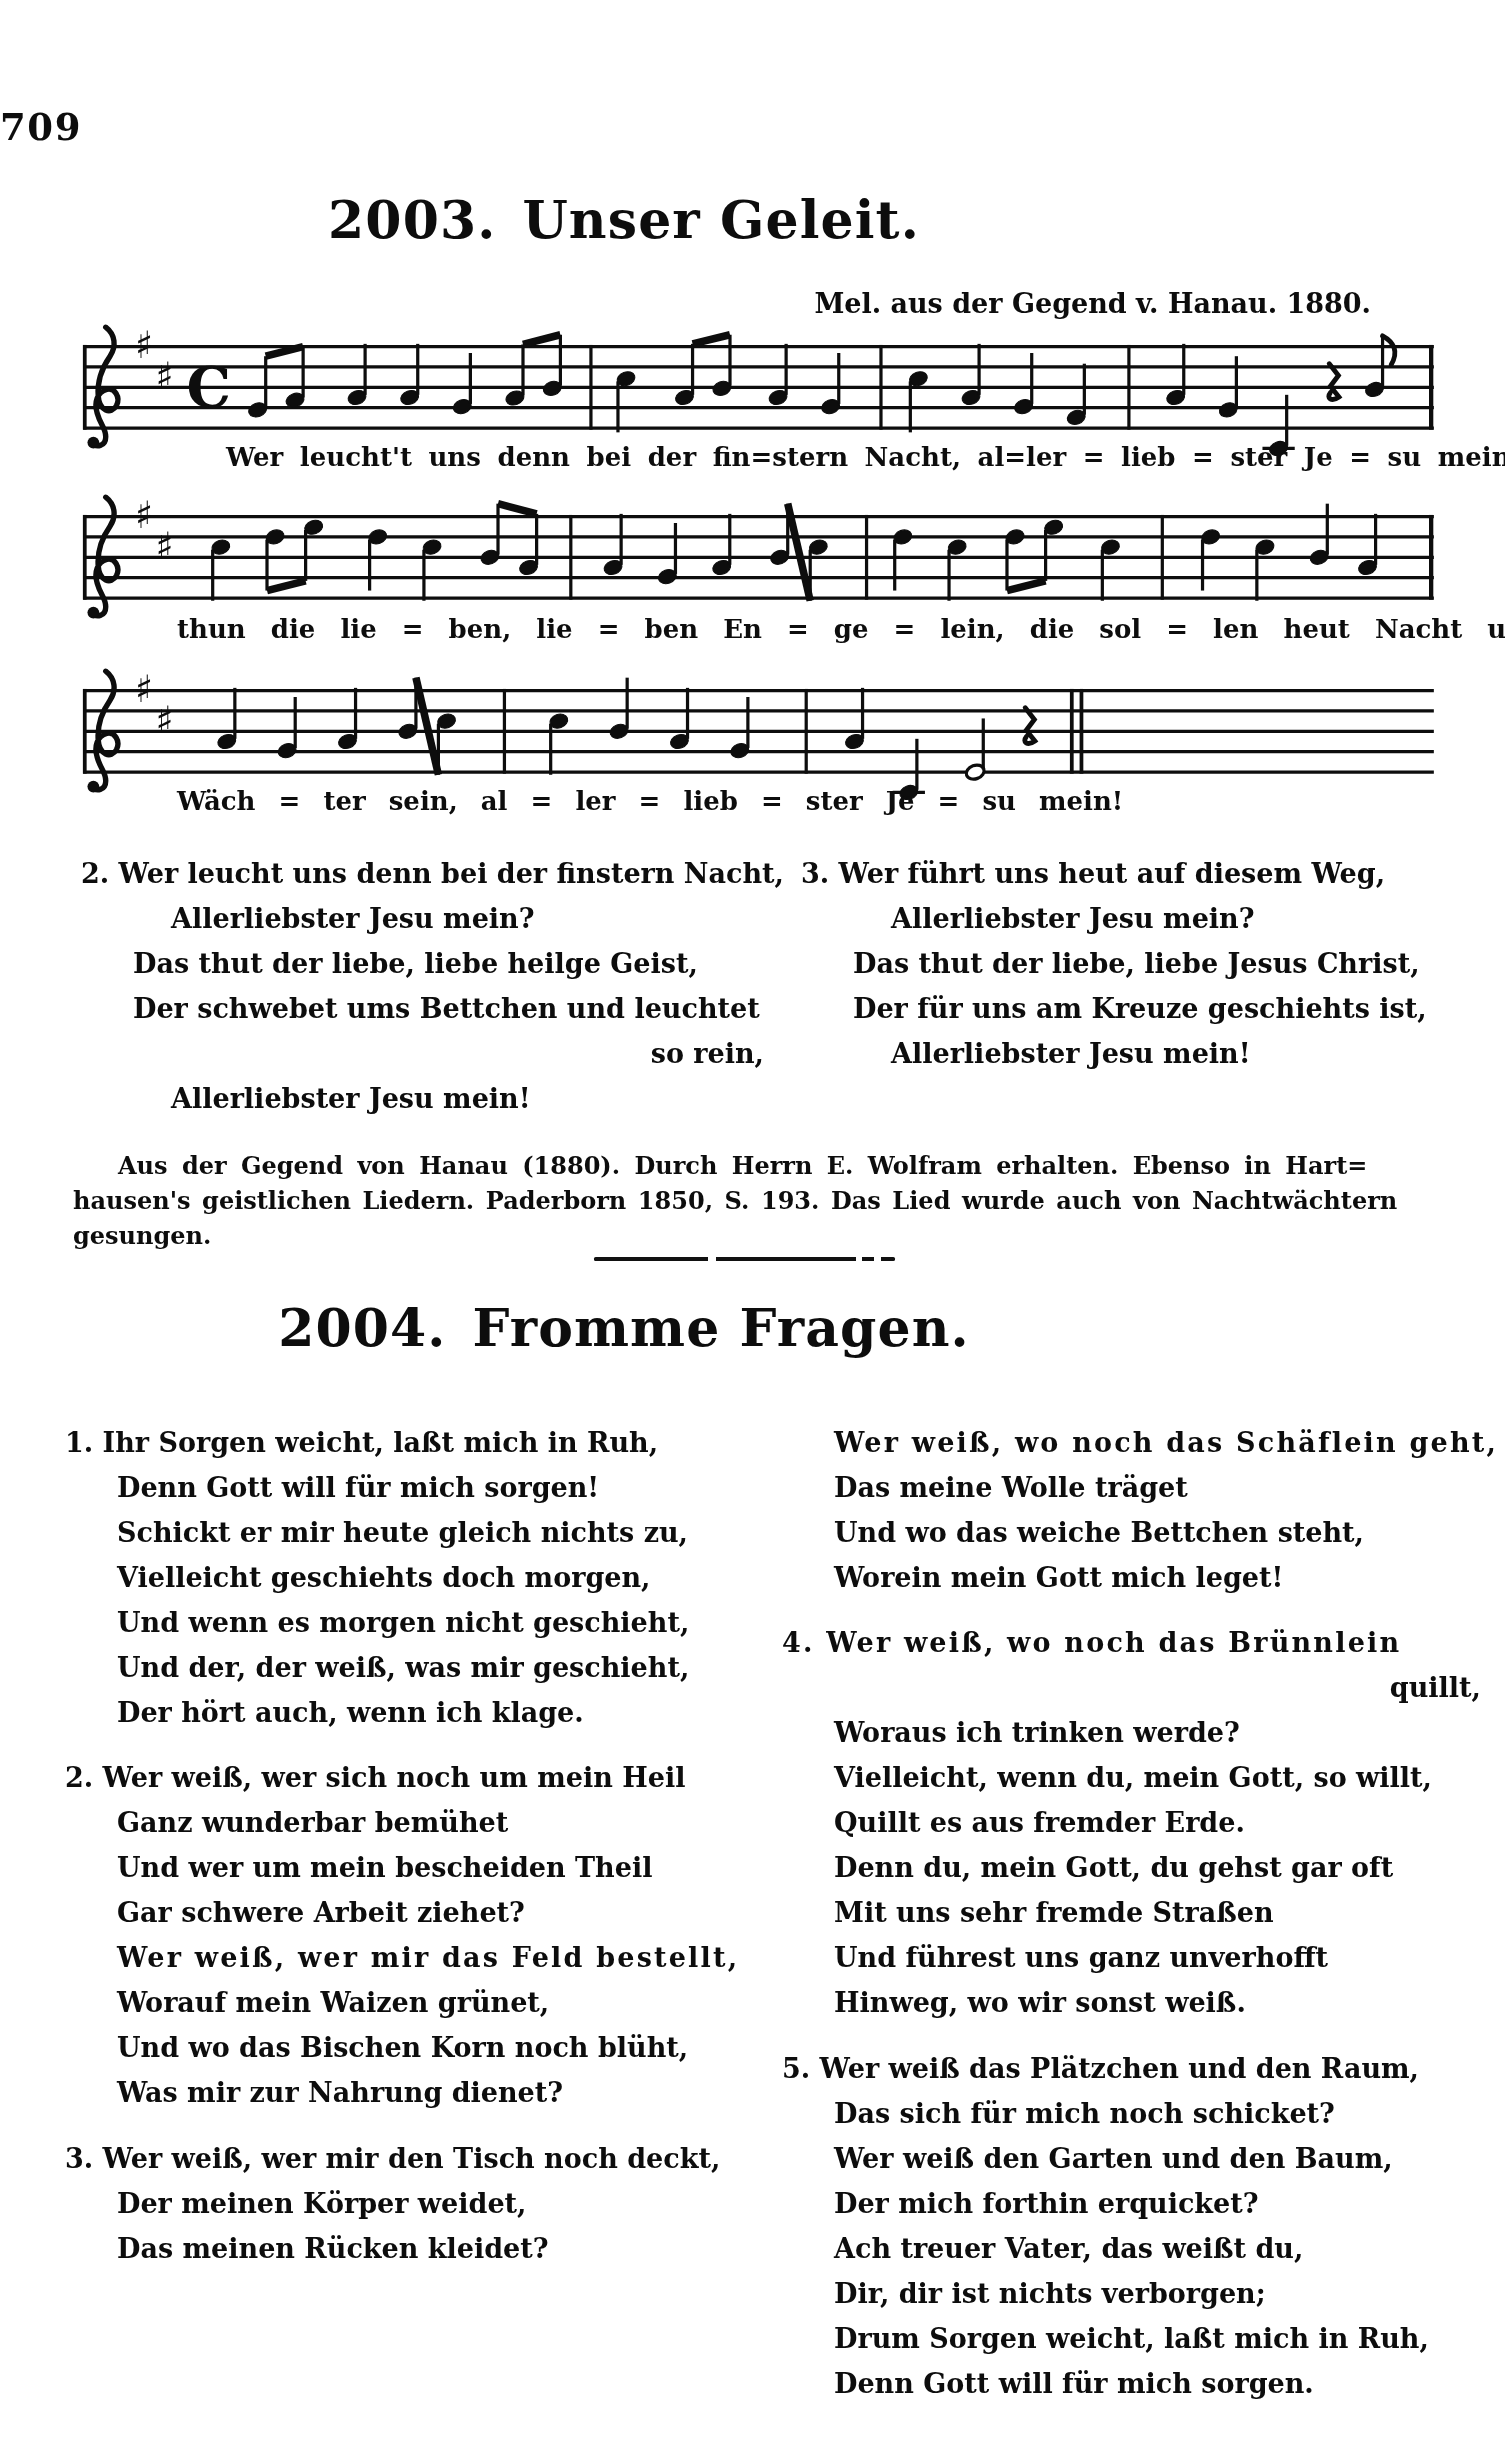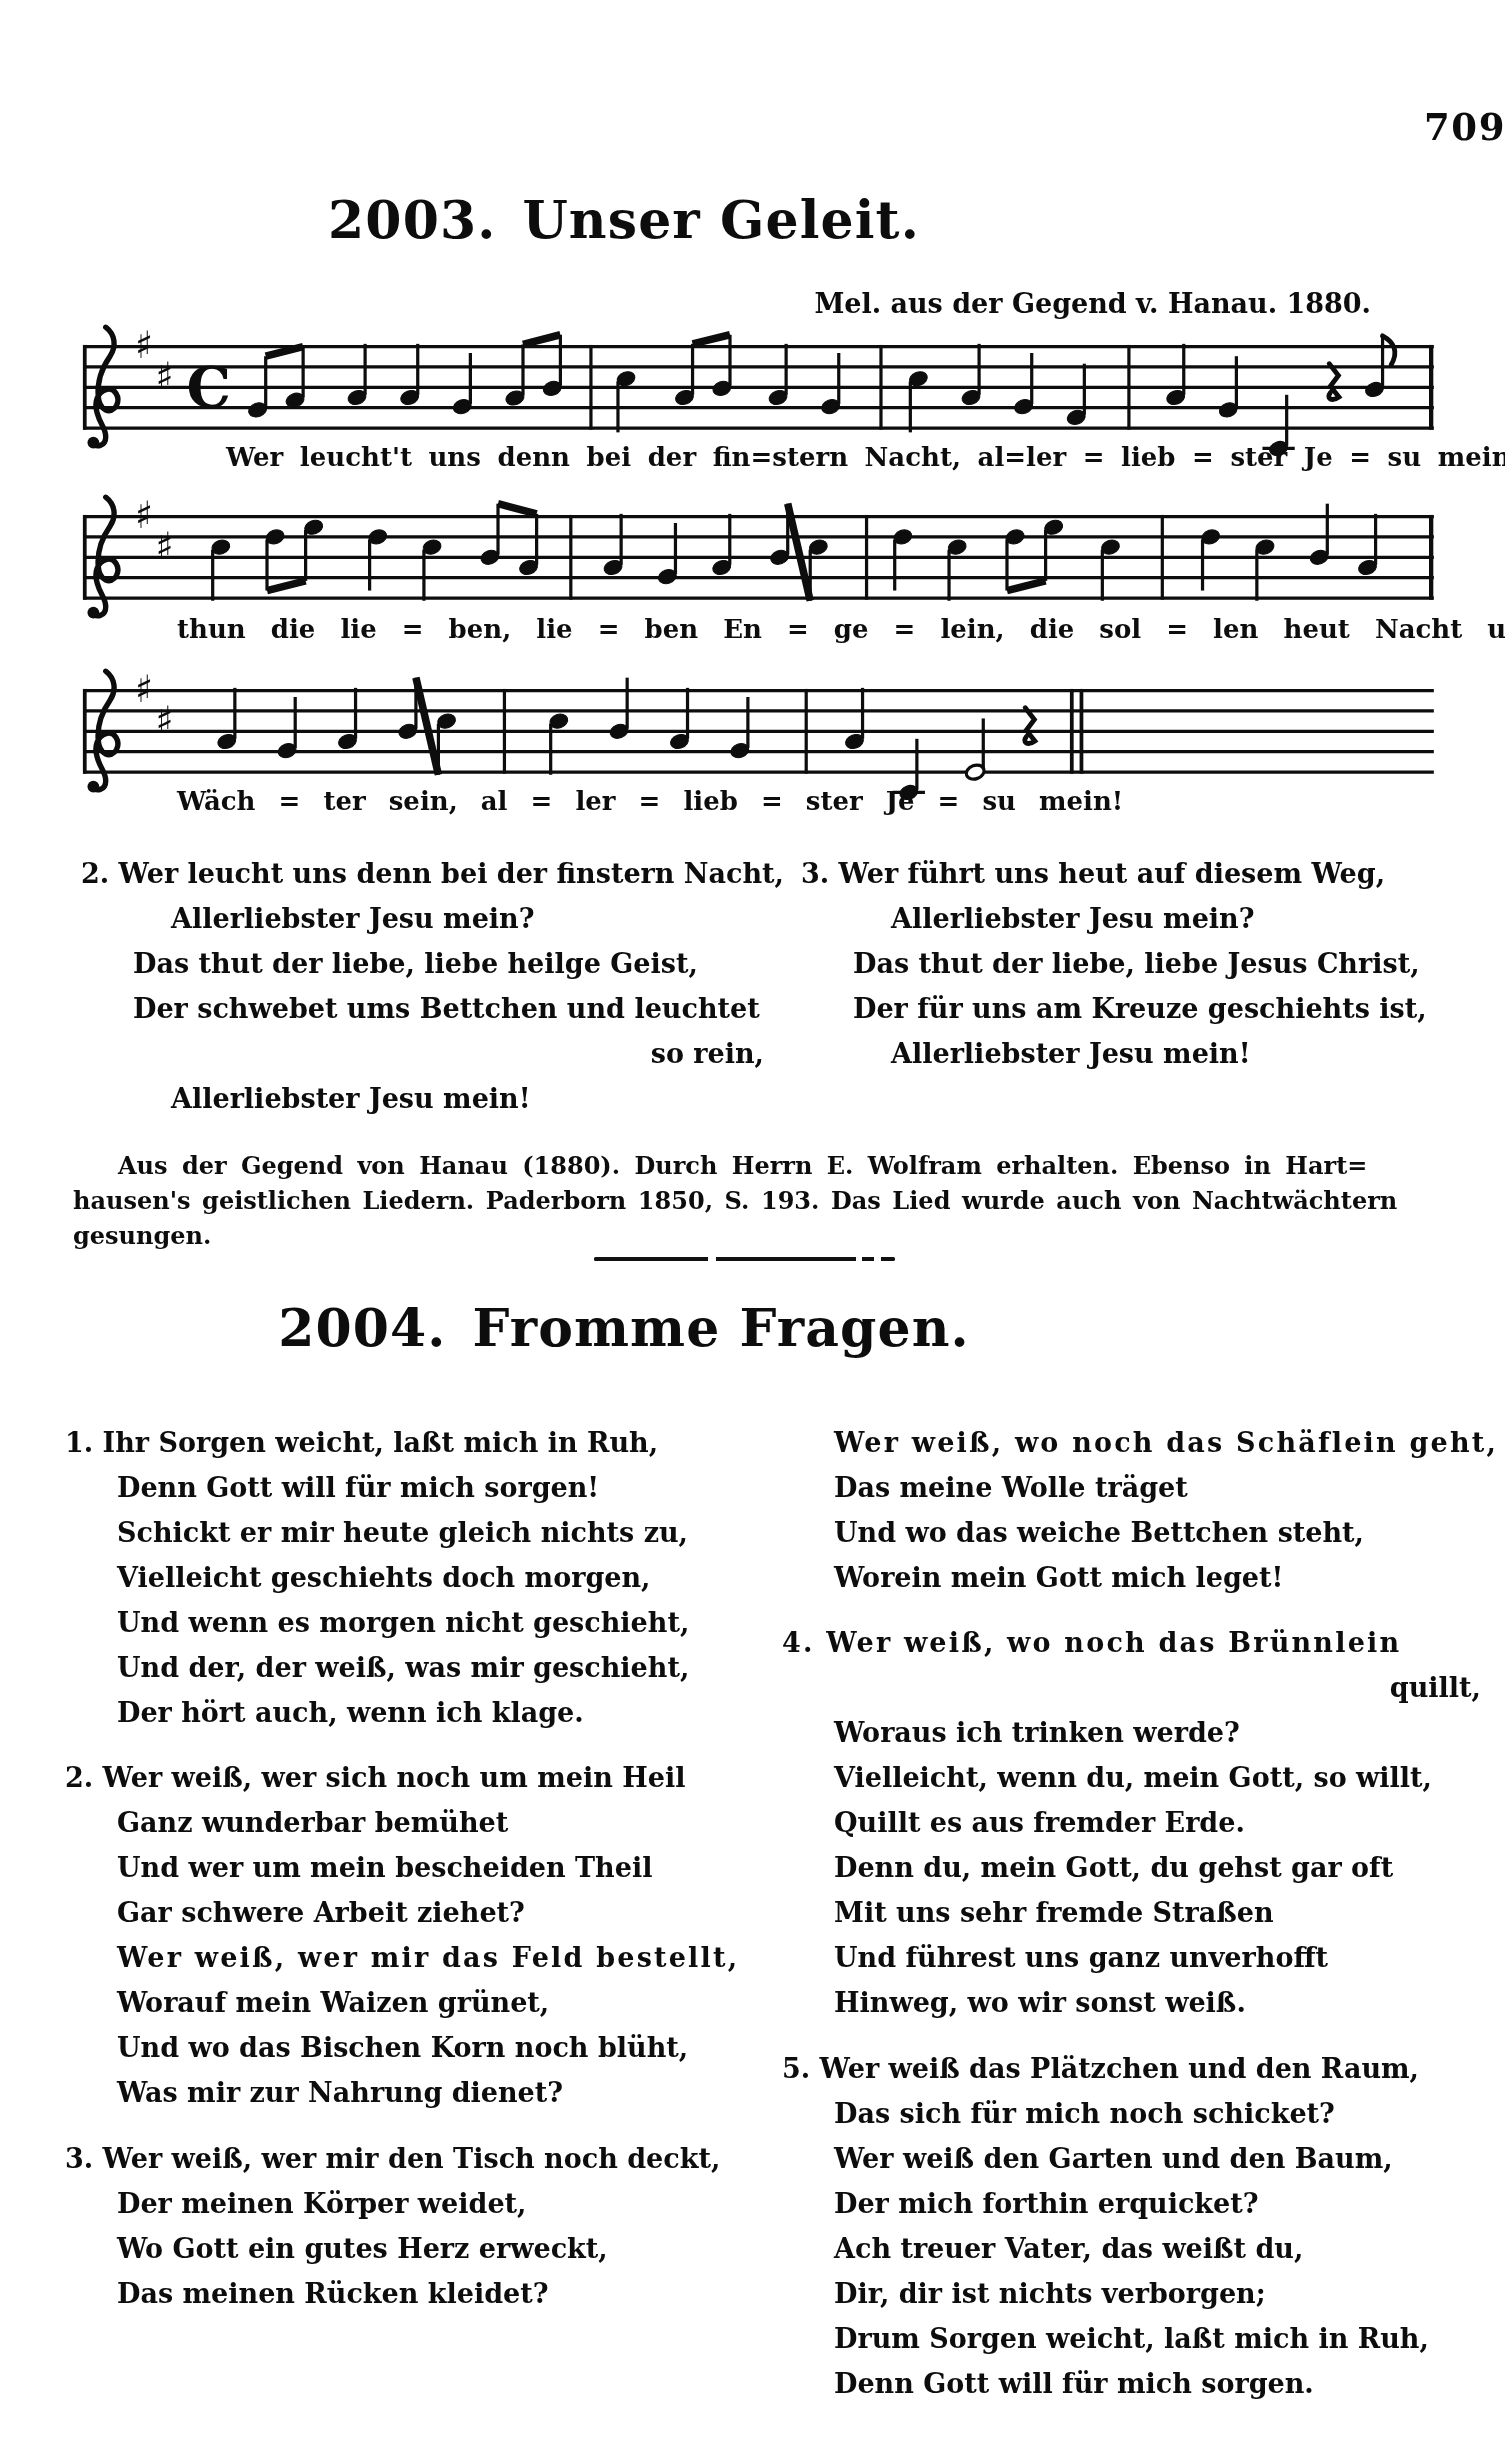--- a/index.html
+++ b/index.html
@@ -4,21 +4,21 @@
 <style>
   html,body{margin:0;padding:0;}
   body{
     width:1506px;height:2438px;position:relative;
     background:#ffffff;color:#0d0d0d;
     font-family:"DejaVu Serif", serif;
     overflow:hidden;
   }
   .abs{position:absolute;}
   
-  .pagenum{top:105px;left:0;width:1506px;text-align:right;
+  .pagenum{top:105px;left:0;width:1506px;text-align:left;
     font-size:37px;font-weight:bold;letter-spacing:1.6px;}
   .songhead{left:0;width:1248px;text-align:center;font-weight:bold;font-size:52px;letter-spacing:1.1px;}
   .songhead .num{margin-right:26px;}
   .head2003{top:189px;}
   .head2004{top:1297px;}
   .melody{top:288px;left:0;width:1371px;text-align:right;font-size:27px;font-weight:bold;}
   
   .sys{left:81px;width:1355px;height:177px;}
   .sys svg{display:block;width:1355px;height:177px;}
   .lyr{font-size:26px;font-weight:bold;white-space:nowrap;}
@@ -280,21 +280,20 @@
       <div class="vline i1">Und wer um mein bescheiden Theil</div>
       <div class="vline i1">Gar schwere Arbeit ziehet?</div>
       <div class="vline i1 em">Wer weiß, wer mir das Feld bestellt,</div>
       <div class="vline i1">Worauf mein Waizen grünet,</div>
       <div class="vline i1">Und wo das Bischen Korn noch blüht,</div>
       <div class="vline i1">Was mir zur Nahrung dienet?</div>
     </div>
     <div class="vblock">
       <div class="vline i0">3. Wer weiß, wer mir den Tisch noch deckt,</div>
       <div class="vline i1">Der meinen Körper weidet,</div>
-      <div class="vline i1">Wo Gott ein gutes Herz erweckt,</div>
       <div class="vline i1">Das meinen Rücken kleidet?</div>
     </div>
   </div>
 <div class="abs col v2004R">
     <div class="vblock">
       <div class="vline i1 em">Wer weiß, wo noch das Schäflein geht,</div>
       <div class="vline i1">Das meine Wolle träget</div>
       <div class="vline i1">Und wo das weiche Bettchen steht,</div>
       <div class="vline i1">Worein mein Gott mich leget!</div>
     </div>

